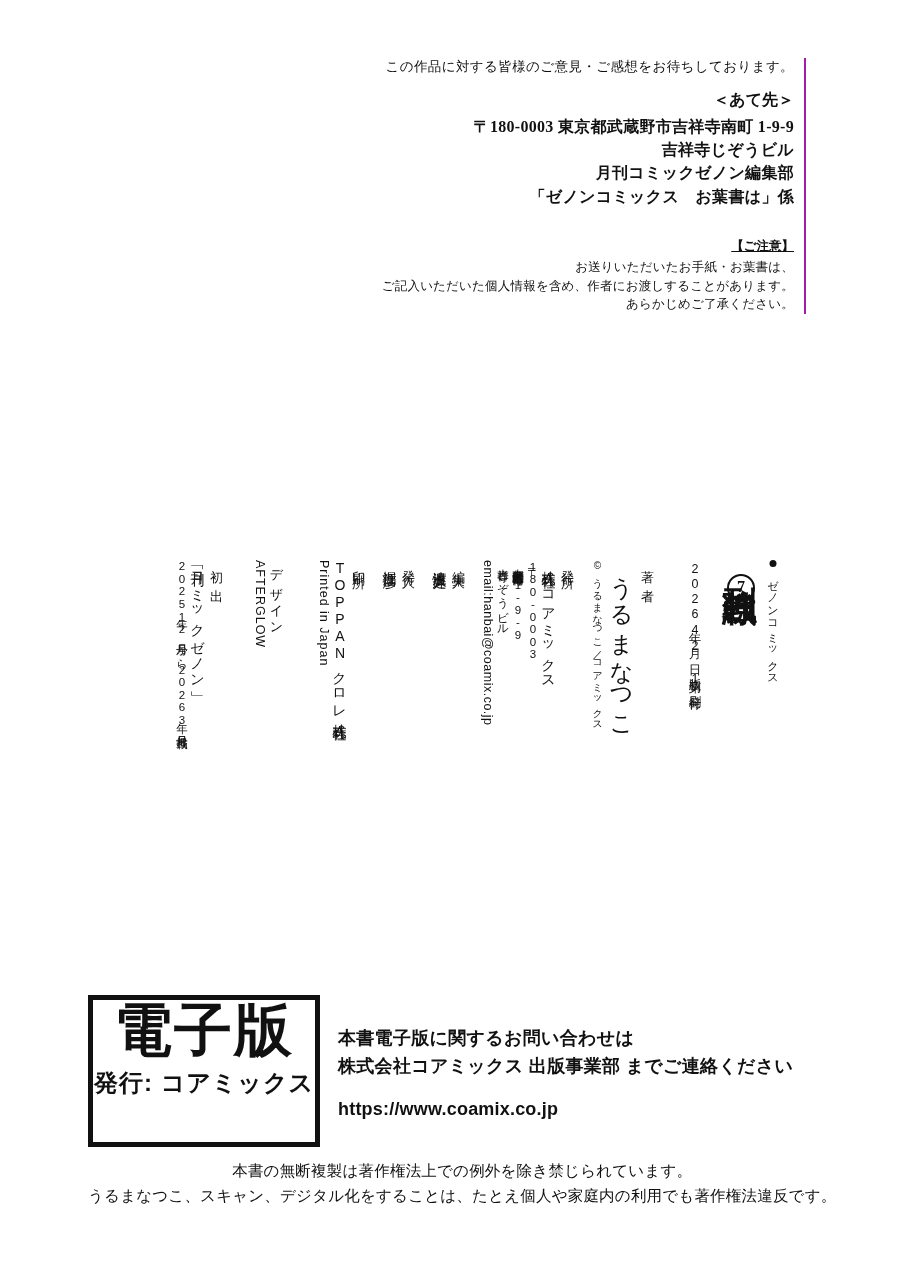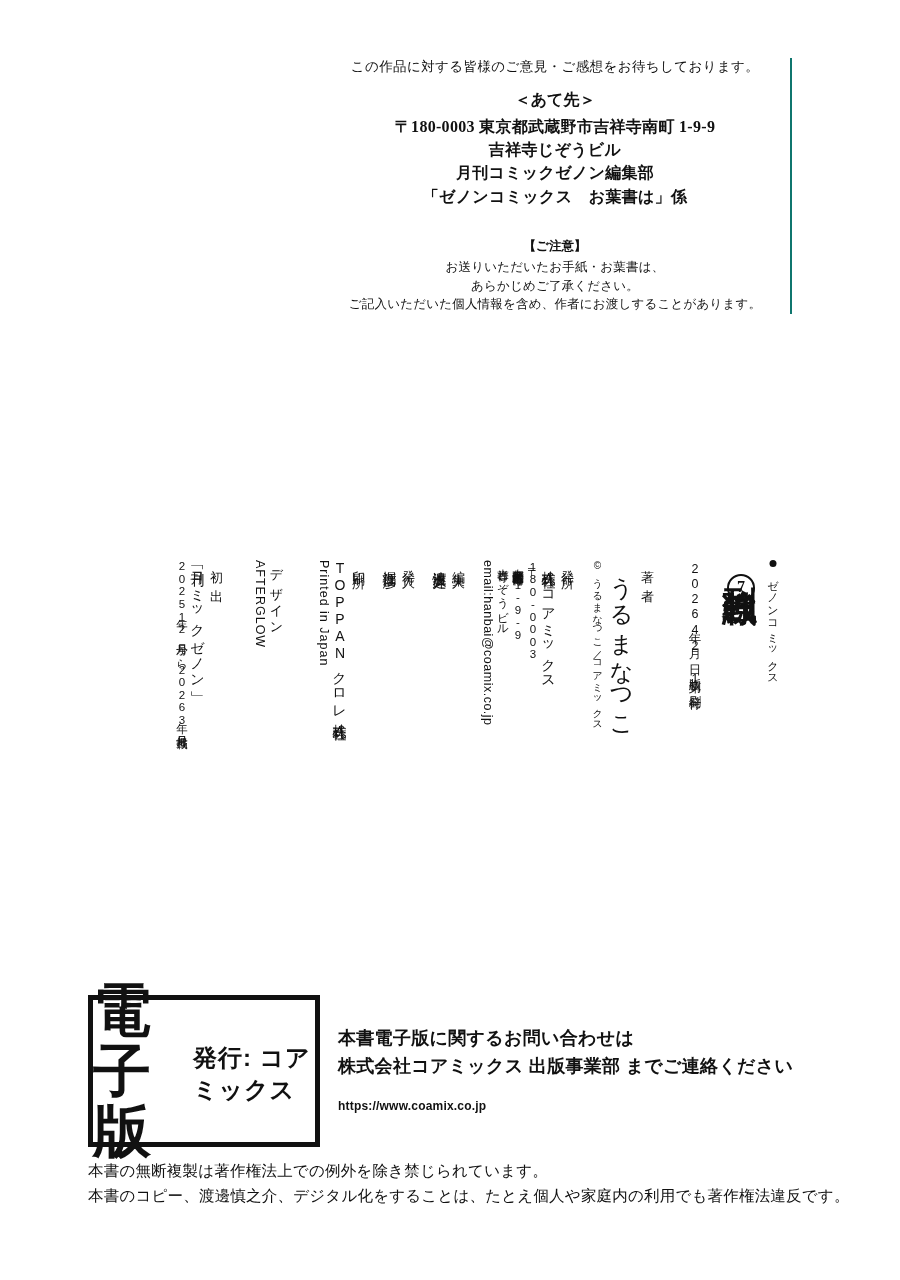--- a/index.html
+++ b/index.html
@@ -13,26 +13,26 @@
     position: relative;
     font-family: "Liberation Serif", serif;
     color: #111111;
     overflow: hidden;
   }
 
   
   #feedback-block {
     position: absolute;
     top: 58px;
-    left: 330px;
+    left: 344px;
     width: 462px;
-    border-right: 2px solid #0f766e;
+    border-right: 2px solid #a21caf;
     padding-right: 10px;
     box-sizing: border-box;
-    text-align: center;
+    text-align: right;
   }
   #feedback-block .lead {
     font-size: 13.5px;
     letter-spacing: 0.4px;
     margin-bottom: 14px;
   }
   #feedback-block .addr-head {
     font-size: 16px;
     font-weight: bold;
     margin-bottom: 4px;
@@ -41,20 +41,21 @@
     font-size: 16px;
     font-weight: bold;
     line-height: 1.45;
     letter-spacing: 0.3px;
   }
   #feedback-block .notice-head {
     font-size: 12.5px;
     font-weight: bold;
     margin-top: 30px;
     margin-bottom: 3px;
+    text-decoration: underline;
   }
   #feedback-block .notice-line {
     font-size: 12.5px;
     line-height: 1.5;
     letter-spacing: 0.2px;
   }
 
   
   #colophon {
     position: absolute;
@@ -173,23 +174,23 @@
   
   #digital-box {
     position: absolute;
     left: 88px;
     top: 995px;
     width: 232px;
     height: 152px;
     border: 5px solid #111;
     box-sizing: border-box;
     display: flex;
-    flex-direction: row;
+    flex-direction: column;
     align-items: center;
-    justify-content: flex-end;
+    justify-content: flex-start;
     font-family: "Liberation Sans", sans-serif;
   }
   #digital-box .big {
     font-size: 58px;
     font-weight: bold;
     letter-spacing: 2px;
     line-height: 1.05;
   }
   #digital-box .sub {
     font-size: 24px;
@@ -203,52 +204,53 @@
     top: 1025px;
     font-family: "Liberation Sans", sans-serif;
     font-weight: bold;
   }
   #contact-block .line {
     font-size: 18px;
     line-height: 1.55;
     letter-spacing: 0.3px;
   }
   #contact-block .url {
-    font-size: 12px;
+    font-size: 18px;
     margin-top: 18px;
     letter-spacing: 0.2px;
   }
 
   
   #legal {
     position: absolute;
     left: 88px;
     top: 1158px;
     font-family: "Liberation Sans", sans-serif;
   }
   #legal .line {
     font-size: 15.5px;
     line-height: 1.62;
     letter-spacing: 0.2px;
+    text-align: center;
   }
 </style>
 </head>
 <body>
 
 <section id="feedback-block">
   <div class="lead">この作品に対する皆様のご意見・ご感想をお待ちしております。</div>
   <div class="addr-head">＜あて先＞</div>
   <div class="addr-line">〒180-0003 東京都武蔵野市吉祥寺南町 1-9-9</div>
   <div class="addr-line">吉祥寺じぞうビル</div>
   <div class="addr-line">月刊コミックゼノン編集部</div>
   <div class="addr-line">「ゼノンコミックス　お葉書は」係</div>
   <div class="notice-head">【ご注意】</div>
   <div class="notice-line">お送りいただいたお手紙・お葉書は、</div>
+  <div class="notice-line">ご記入いただいた個人情報を含め、作者にお渡しすることがあります。</div>
   <div class="notice-line">あらかじめご了承ください。</div>
-  <div class="notice-line">ご記入いただいた個人情報を含め、作者にお渡しすることがあります。</div>
 </section>
 
 <section id="colophon">
 
   <div id="title-col">
     <div id="series-label">ゼノンコミックス</div>
     <div style="display:flex;flex-direction:column;align-items:center;">
       <div id="book-title">列強戦線</div>
       <div id="volume-badge">7</div>
     </div>
@@ -313,14 +315,14 @@
 </div>
 
 <div id="contact-block">
   <div class="line">本書電子版に関するお問い合わせは</div>
   <div class="line">株式会社コアミックス 出版事業部 までご連絡ください</div>
   <div class="url">https://www.coamix.co.jp</div>
 </div>
 
 <div id="legal">
   <div class="line">本書の無断複製は著作権法上での例外を除き禁じられています。</div>
-  <div class="line">本書のコピー、渡邊慎之介、デジタル化をすることは、たとえ個人や家庭内の利用でも著作権法違反です。</div>
+  <div class="line">うるまなつこ、スキャン、デジタル化をすることは、たとえ個人や家庭内の利用でも著作権法違反です。</div>
 </div>
 
 </body></html>

